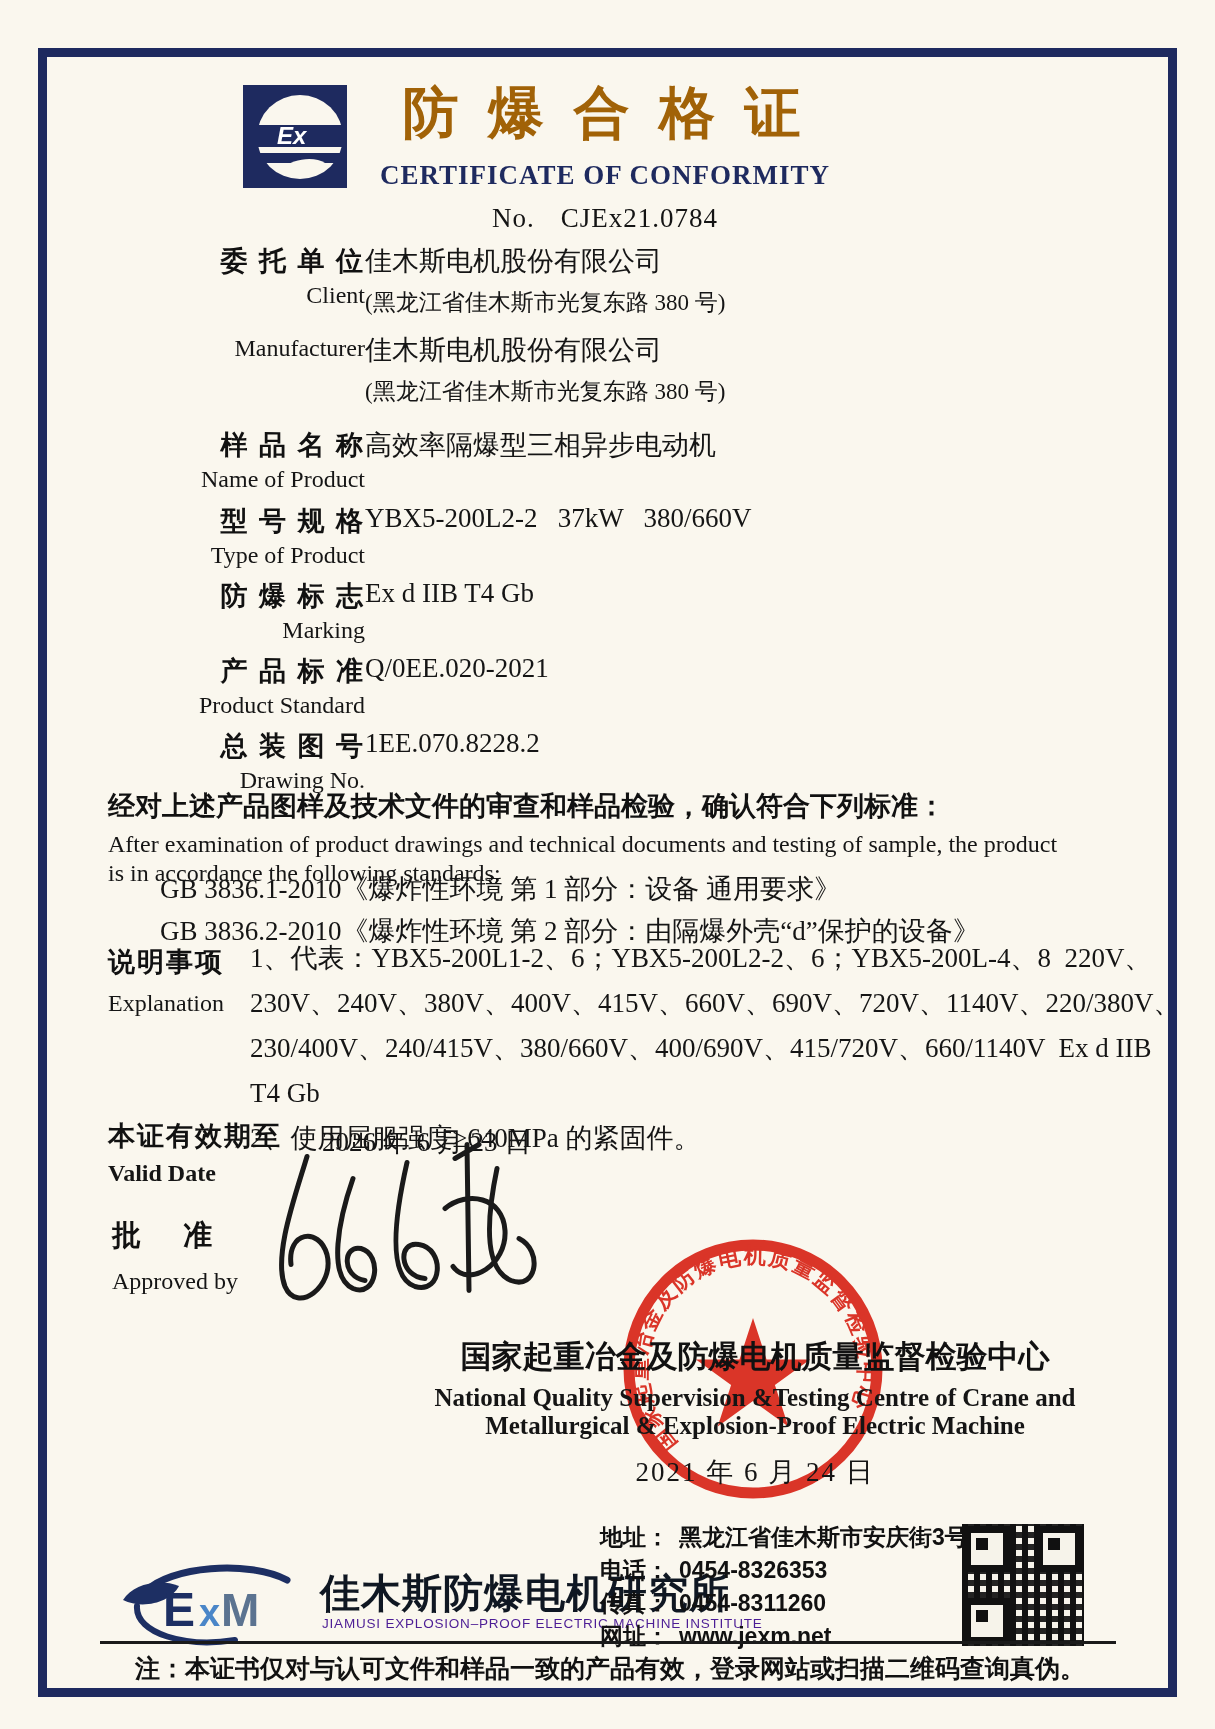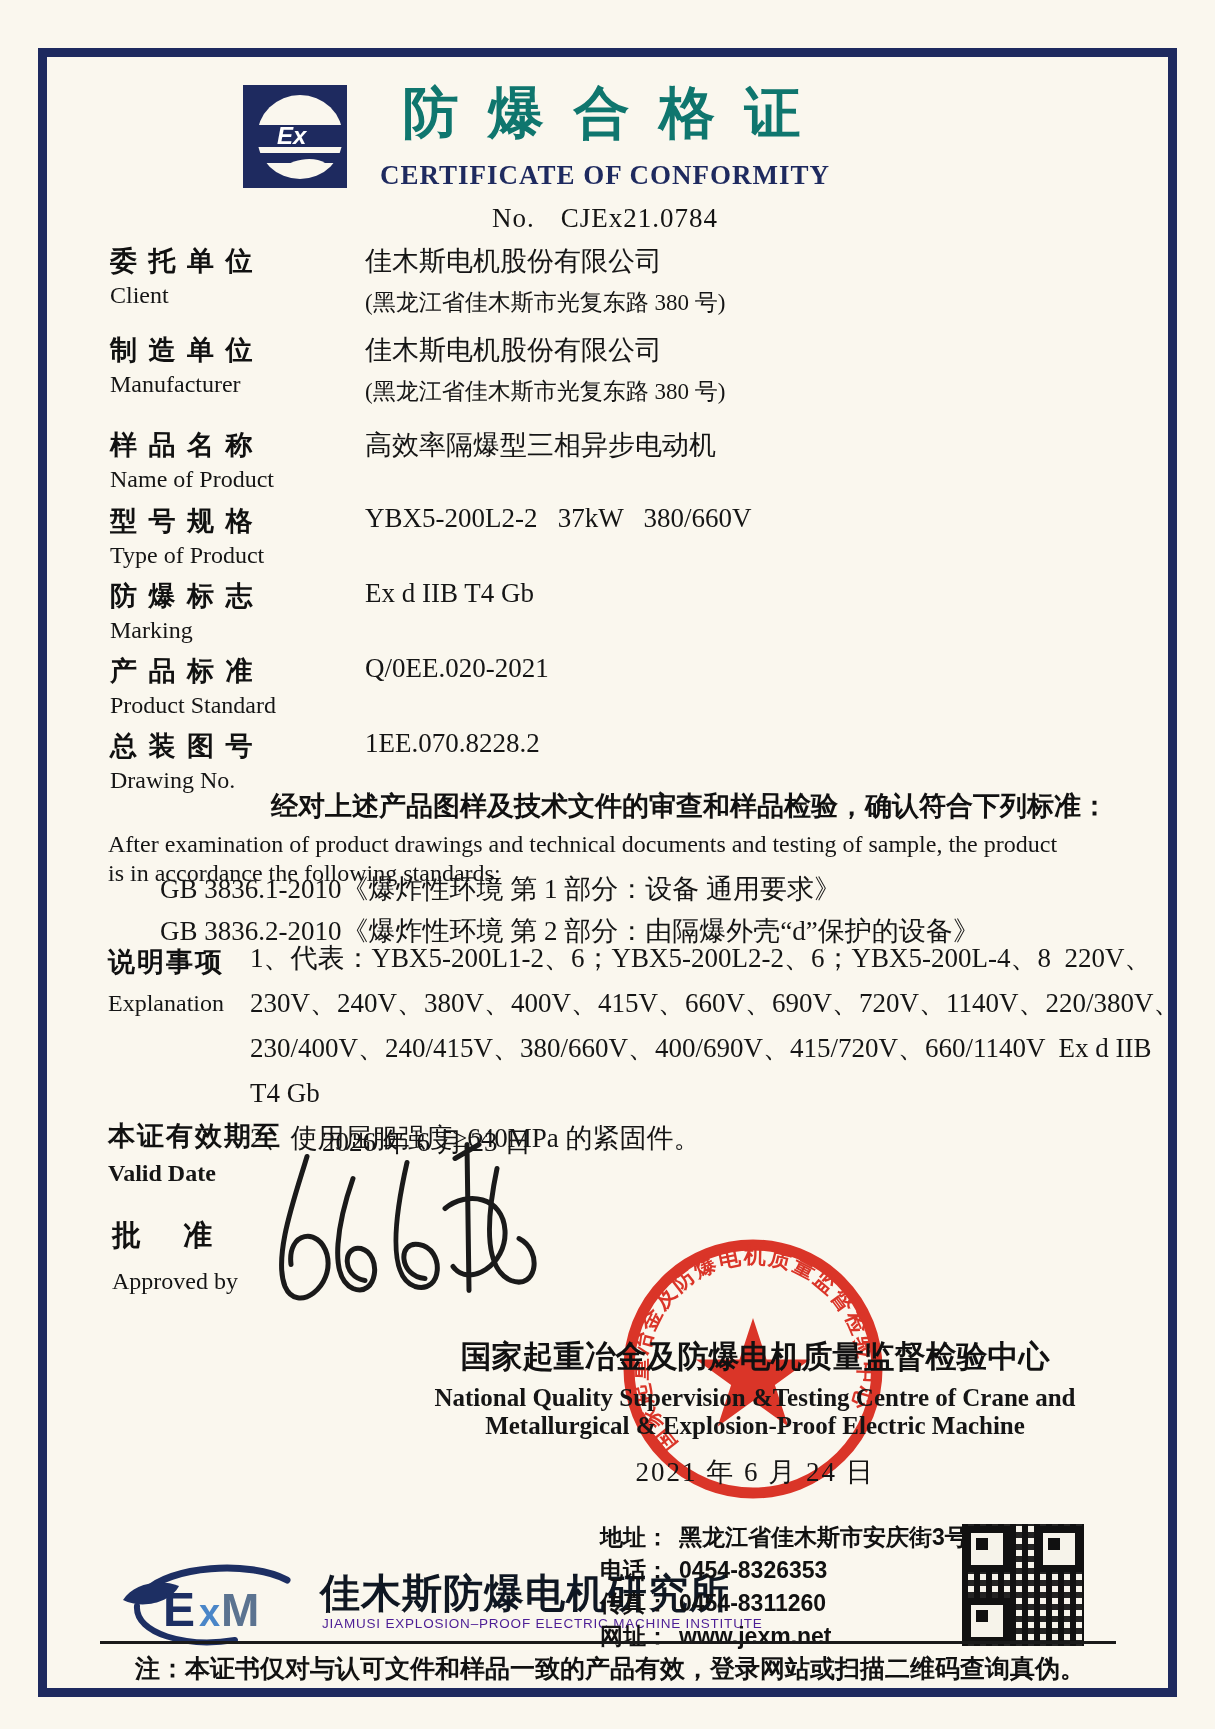--- a/index.html
+++ b/index.html
@@ -4,34 +4,34 @@
 <style>
   html,body{margin:0;padding:0;}
   body{width:1215px;height:1729px;background:#faf7ee;position:relative;overflow:hidden;
        font-family:"Liberation Serif",serif;color:#151515;}
   .abs{position:absolute;}
   .frame{position:absolute;left:38px;top:48px;width:1121px;height:1631px;
          border:9px solid #1e2a5f;}
   
   .titles{position:absolute;left:370px;top:76px;width:470px;text-align:center;}
   .t-cn{font-family:"Liberation Sans",sans-serif;font-weight:bold;font-size:56px;
-        color:#0f766e;letter-spacing:7px;white-space:pre;}
+        color:#a16207;letter-spacing:7px;white-space:pre;}
   .t-en{font-size:27px;font-weight:bold;color:#1e2a5f;letter-spacing:1px;margin-top:8px;}
   .t-no{font-size:27px;color:#141414;margin-top:12px;letter-spacing:1px;}
   .t-no .num{margin-left:26px;}
   
   .frow{position:absolute;left:110px;display:flex;width:990px;}
-  .flabel{width:255px;}
+  .flabel{width:255px;text-align:right;}
   .lcn{font-family:"Liberation Sans",sans-serif;font-weight:bold;font-size:27px;
        letter-spacing:2px;white-space:pre;color:#111;}
   .len{font-size:24px;margin-top:3px;}
   .fval{flex:1;}
   .v{font-size:27px;white-space:pre;}
   .vs{font-size:23px;margin-top:8px;}
-  .st-cn{font-family:"Liberation Sans",sans-serif;font-weight:bold;font-size:27px;color:#111;text-align:right;}
+  .st-cn{font-family:"Liberation Sans",sans-serif;font-weight:bold;font-size:27px;color:#111;}
   .st-en{font-size:24px;line-height:29px;}
   .std{font-size:27px;line-height:42px;white-space:pre;}
   .exp-line{font-size:27px;line-height:45px;white-space:pre;}
   .sig{stroke:#1a1a1a;stroke-width:5;fill:none;stroke-linecap:round;}
   .stamp{mix-blend-mode:multiply;opacity:.92;}
   .auth{position:absolute;left:420px;top:1336px;width:670px;text-align:center;}
   .auth-cn{font-family:"Liberation Sans",sans-serif;font-weight:bold;font-size:31px;color:#111;}
   .auth-en{font-size:25px;font-weight:bold;line-height:28px;margin-top:6px;}
   .auth-date{font-size:27px;margin-top:14px;letter-spacing:2px;}
   .inst-cn{font-family:"Liberation Sans",sans-serif;font-weight:bold;font-size:40px;
@@ -79,21 +79,20 @@
         <div class="lcn">委 托 单 位</div>
       <div class="len">Client</div>
       </div>
     <div class="fval">
         <div class="v">佳木斯电机股份有限公司</div>
       <div class="vs">(黑龙江省佳木斯市光复东路 380 号)</div>
       </div>
   </div>
   <div class="frow" style="top:332px">
     <div class="flabel">
-        <div class="lcn">制 造 单 位</div>
       <div class="len">Manufacturer</div>
       </div>
     <div class="fval">
         <div class="v">佳木斯电机股份有限公司</div>
       <div class="vs">(黑龙江省佳木斯市光复东路 380 号)</div>
       </div>
   </div>
   <div class="frow" style="top:427px">
     <div class="flabel">
         <div class="lcn">样 品 名 称</div>

